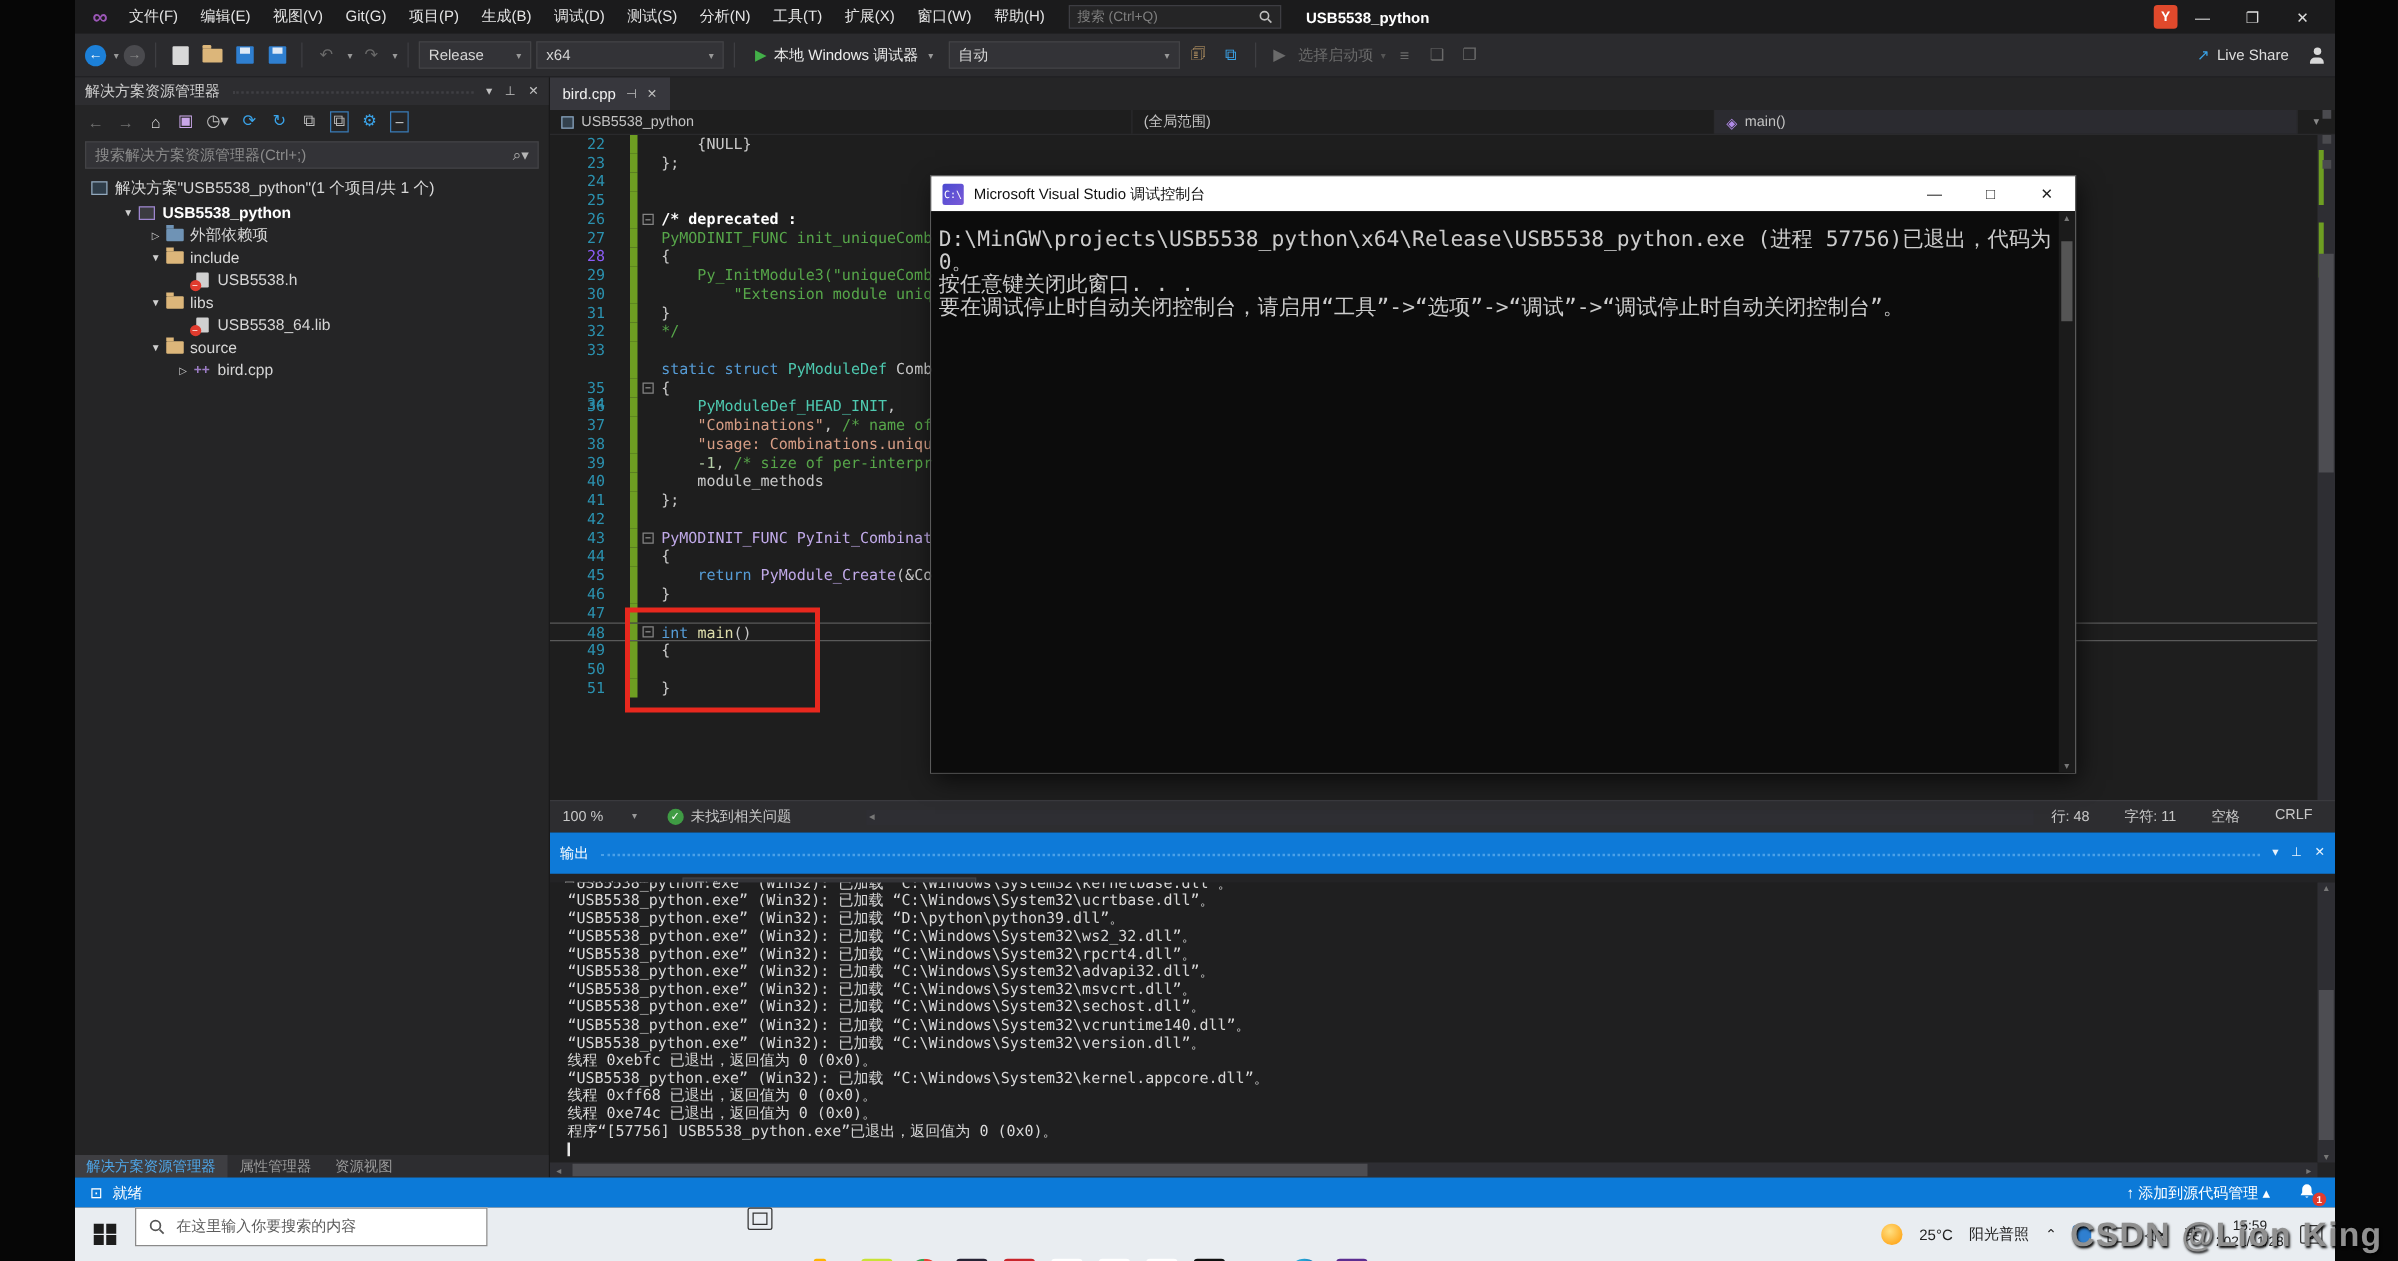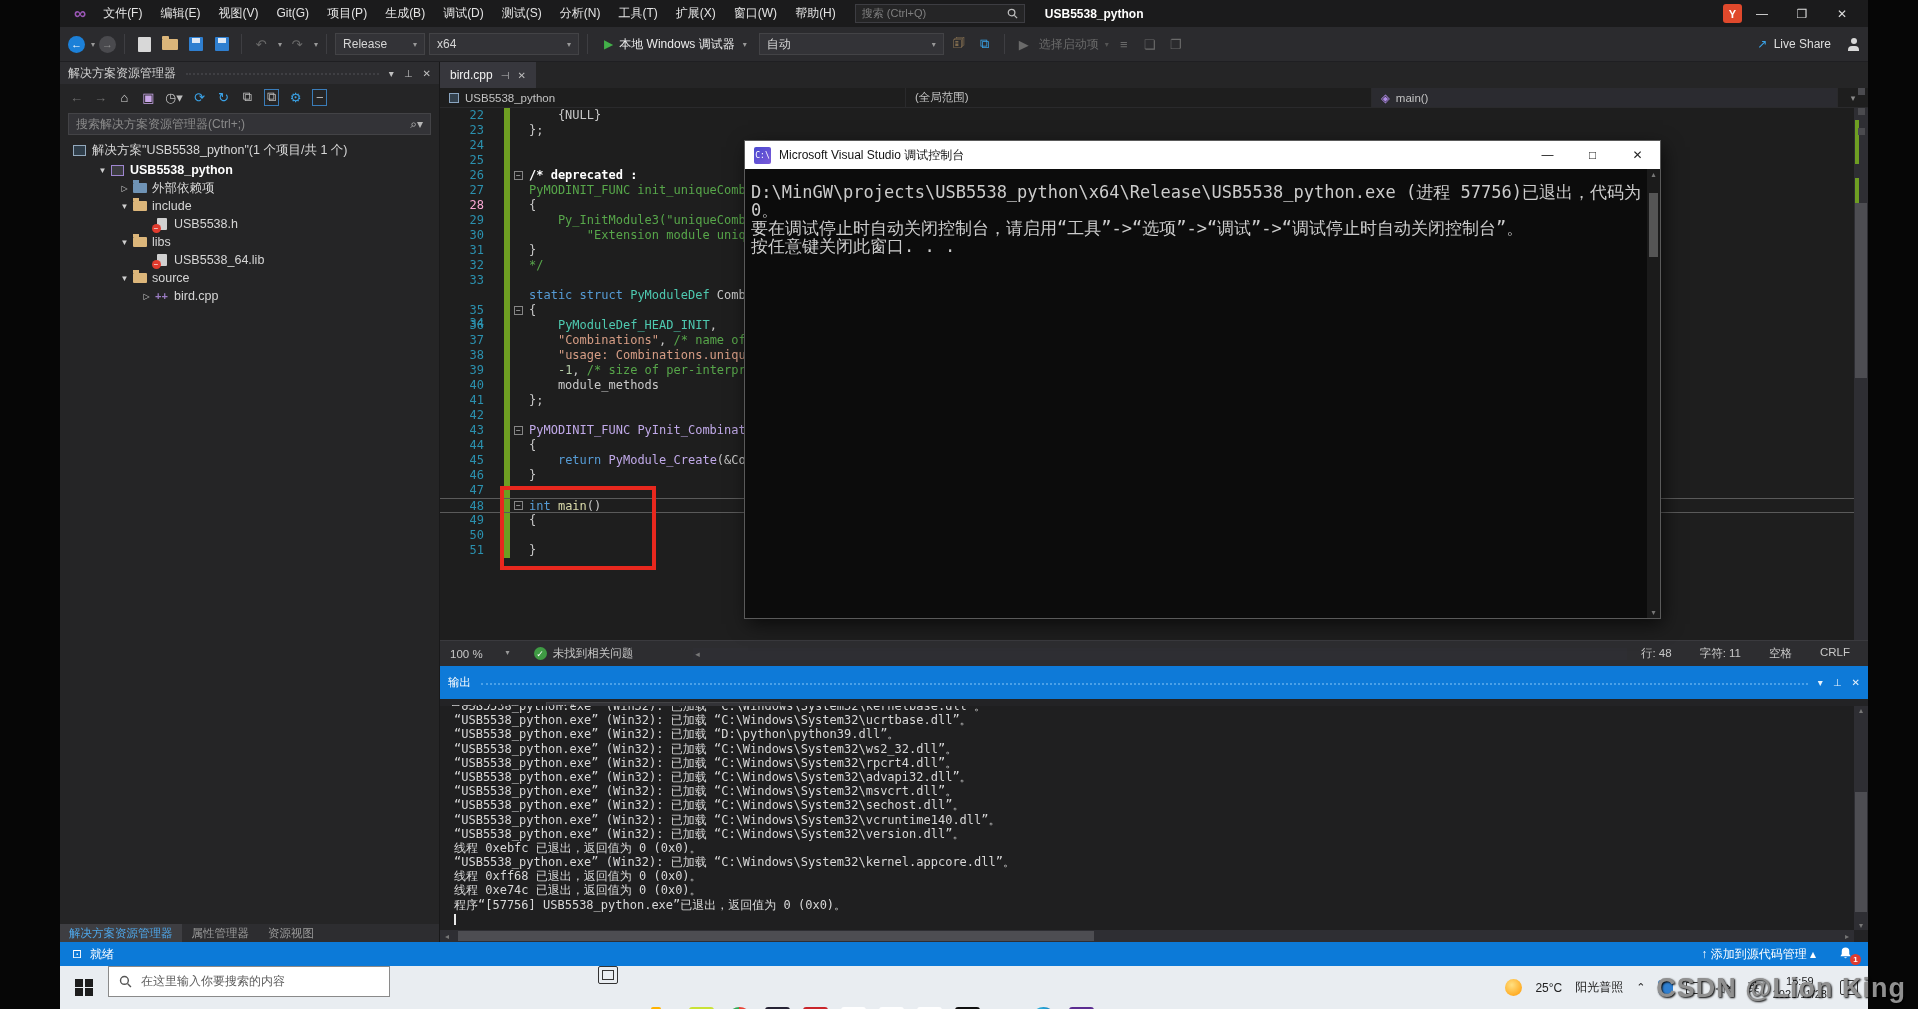--- a/index.html
+++ b/index.html
@@ -355,21 +355,21 @@
         </div>
         <div class="crumb-right">▾</div>
       </div>
       <div class="code" id="code-rows">
           <div class="crow"><span class="ln" style="color: rgb(43, 145, 175);">22</span><span class="chg"></span><span class="fold"></span><span class="ctext"><span style="color: rgb(200, 200, 200);">    {NULL}</span></span></div>
           <div class="crow"><span class="ln" style="color: rgb(43, 145, 175);">23</span><span class="chg"></span><span class="fold"></span><span class="ctext"><span style="color: rgb(200, 200, 200);">};</span></span></div>
           <div class="crow"><span class="ln" style="color: rgb(43, 145, 175);">24</span><span class="chg"></span><span class="fold"></span><span class="ctext"></span></div>
           <div class="crow"><span class="ln" style="color: rgb(43, 145, 175);">25</span><span class="chg"></span><span class="fold"></span><span class="ctext"></span></div>
           <div class="crow"><span class="ln" style="color: rgb(43, 145, 175);">26</span><span class="chg"></span><span class="fold"><span class="foldbox">−</span></span><span class="ctext"><span style="color: #ffffff; font-weight: bold;">/* deprecated :</span></span></div>
           <div class="crow"><span class="ln" style="color: rgb(43, 145, 175);">27</span><span class="chg"></span><span class="fold"></span><span class="ctext"><span style="color: rgb(87, 166, 74);">PyMODINIT_FUNC init_uniqueCombina</span></span></div>
-          <div class="crow"><span class="ln" style="color: #f9a8d4; text-align: right;">28</span><span class="chg"></span><span class="fold"></span><span class="ctext"><span style="color: rgb(200, 200, 200);">{</span></span></div>
+          <div class="crow"><span class="ln" style="color: #8b5cf6; text-align: right;">28</span><span class="chg"></span><span class="fold"></span><span class="ctext"><span style="color: rgb(200, 200, 200);">{</span></span></div>
           <div class="crow"><span class="ln" style="color: rgb(43, 145, 175);">29</span><span class="chg"></span><span class="fold"></span><span class="ctext"><span style="color: rgb(87, 166, 74);">    Py_InitModule3("uniqueCombina</span></span></div>
           <div class="crow"><span class="ln" style="color: rgb(43, 145, 175);">30</span><span class="chg"></span><span class="fold"></span><span class="ctext"><span style="color: rgb(87, 166, 74);">        "Extension module uniqueC</span></span></div>
           <div class="crow"><span class="ln" style="color: rgb(43, 145, 175);">31</span><span class="chg"></span><span class="fold"></span><span class="ctext"><span style="color: rgb(200, 200, 200);">}</span></span></div>
           <div class="crow"><span class="ln" style="color: rgb(43, 145, 175);">32</span><span class="chg"></span><span class="fold"></span><span class="ctext"><span style="color: rgb(87, 166, 74);">*/</span></span></div>
           <div class="crow"><span class="ln" style="color: rgb(43, 145, 175);">33</span><span class="chg"></span><span class="fold"></span><span class="ctext"></span></div>
           <div class="crow"><span class="ln" style="color: rgb(43, 145, 175); margin-top: 28px;">34</span><span class="chg"></span><span class="fold"></span><span class="ctext"><span style="color: rgb(86, 156, 214);">static struct </span><span style="color: rgb(78, 201, 176);">PyModuleDef </span><span style="color: rgb(200, 200, 200);">Combina</span></span></div>
           <div class="crow"><span class="ln" style="color: rgb(43, 145, 175);">35</span><span class="chg"></span><span class="fold"><span class="foldbox">−</span></span><span class="ctext"><span style="color: rgb(200, 200, 200);">{</span></span></div>
           <div class="crow"><span class="ln" style="color: rgb(43, 145, 175);">36</span><span class="chg"></span><span class="fold"></span><span class="ctext"><span style="color: rgb(200, 200, 200);">    </span><span style="color: rgb(78, 201, 176);">PyModuleDef_HEAD_INIT</span><span style="color: rgb(200, 200, 200);">,</span></span></div>
           <div class="crow"><span class="ln" style="color: rgb(43, 145, 175);">37</span><span class="chg"></span><span class="fold"></span><span class="ctext"><span style="color: rgb(200, 200, 200);">    </span><span style="color: rgb(214, 157, 133);">"Combinations"</span><span style="color: rgb(200, 200, 200);">, </span><span style="color: rgb(87, 166, 74);">/* name of mo</span></span></div>
           <div class="crow"><span class="ln" style="color: rgb(43, 145, 175);">38</span><span class="chg"></span><span class="fold"></span><span class="ctext"><span style="color: rgb(200, 200, 200);">    </span><span style="color: rgb(214, 157, 133);">"usage: Combinations.uniqueCo</span></span></div>
@@ -485,22 +485,22 @@
       <span class="con-ico">C:\</span>
       <span>Microsoft Visual Studio 调试控制台</span>
       <div class="con-btns">
         <span class="con-btn">—</span>
         <span class="con-btn">□</span>
         <span class="con-btn">✕</span>
       </div>
     </div>
     <div class="con-body" id="console-lines">
         <div class="con-line">D:\MinGW\projects\USB5538_python\x64\Release\USB5538_python.exe (进程 57756)已退出，代码为 0。</div>
+        <div class="con-line">按任意键关闭此窗口. . .</div>
         <div class="con-line">要在调试停止时自动关闭控制台，请启用“工具”-&gt;“选项”-&gt;“调试”-&gt;“调试停止时自动关闭控制台”。</div>
-        <div class="con-line">按任意键关闭此窗口. . .</div>
       </div>
     <div class="con-vs">
         <span class="sarrow" style="margin-top:1px">▴</span>
         <div class="thumb"></div>
         <span class="sarrow" style="position:absolute;bottom:1px">▾</span>
       </div>
   </div>
 
   <div class="redbox"></div>
 

